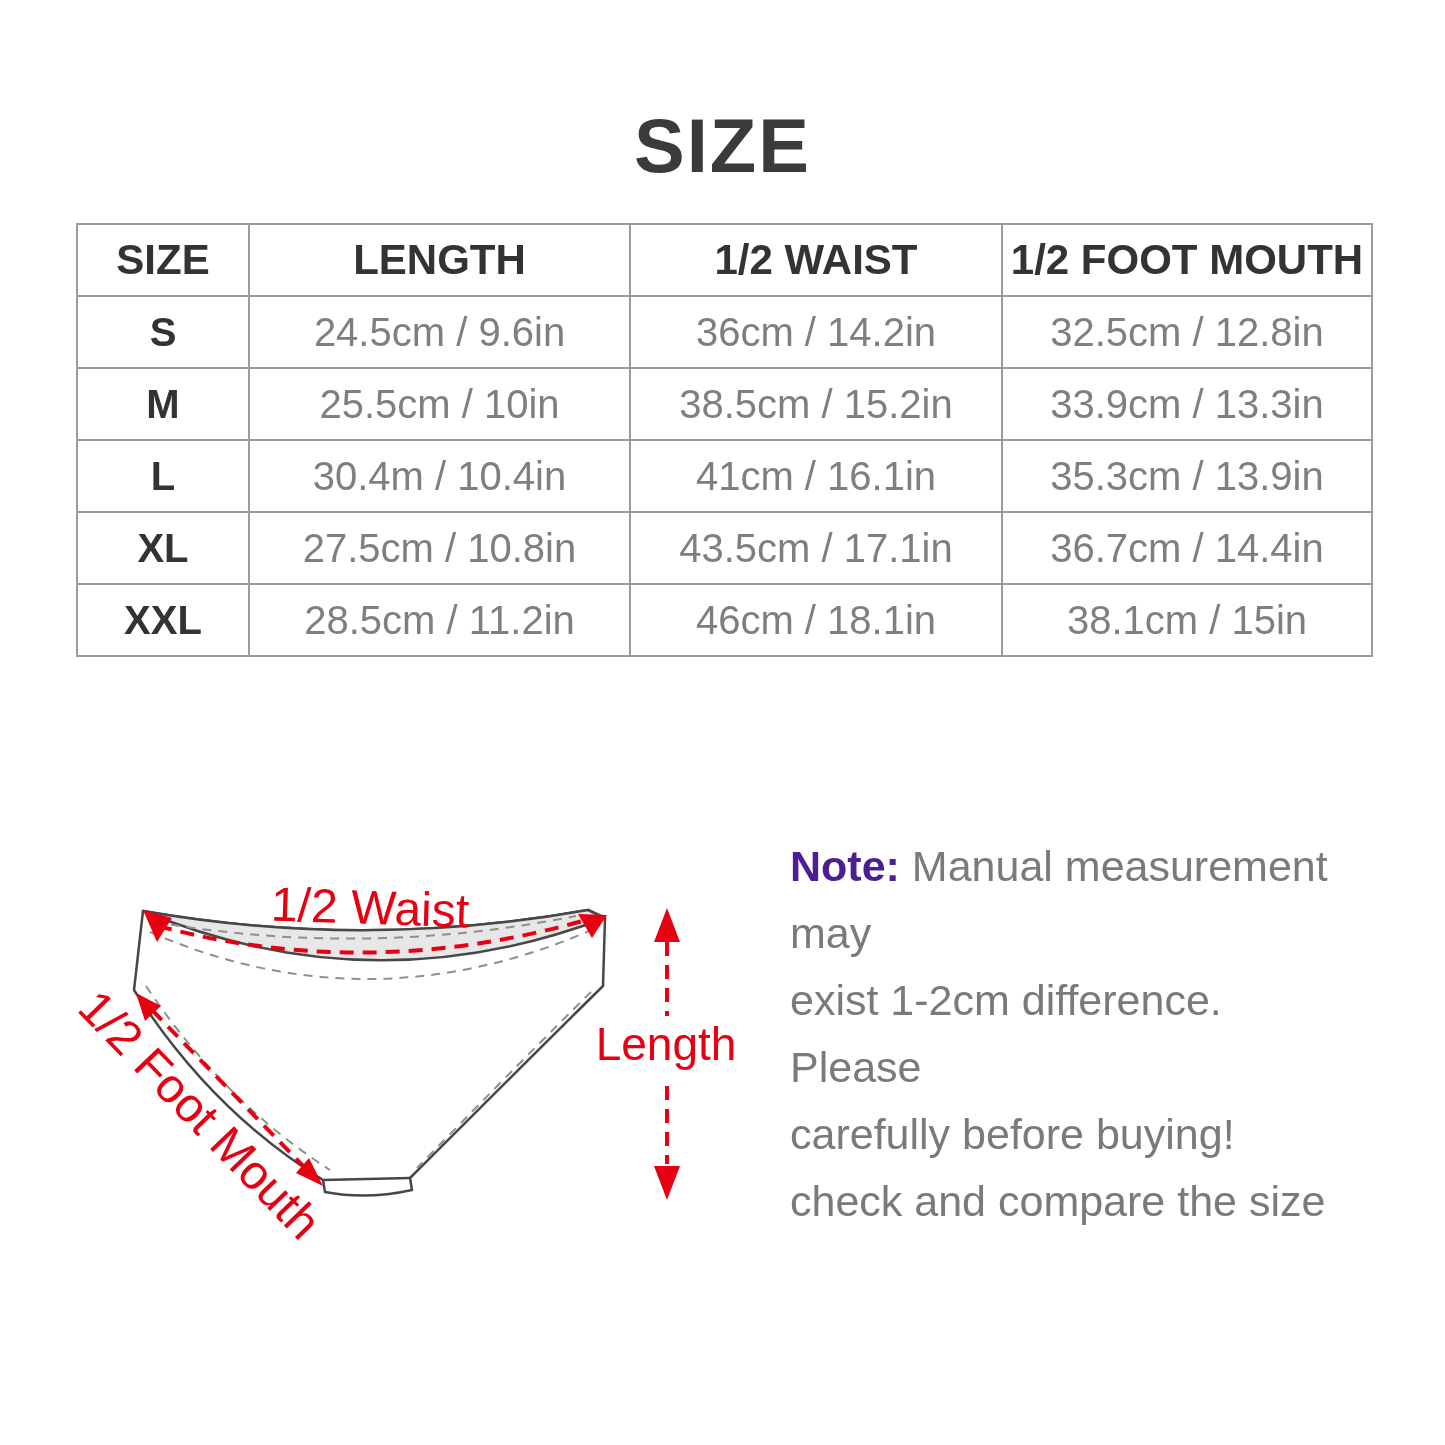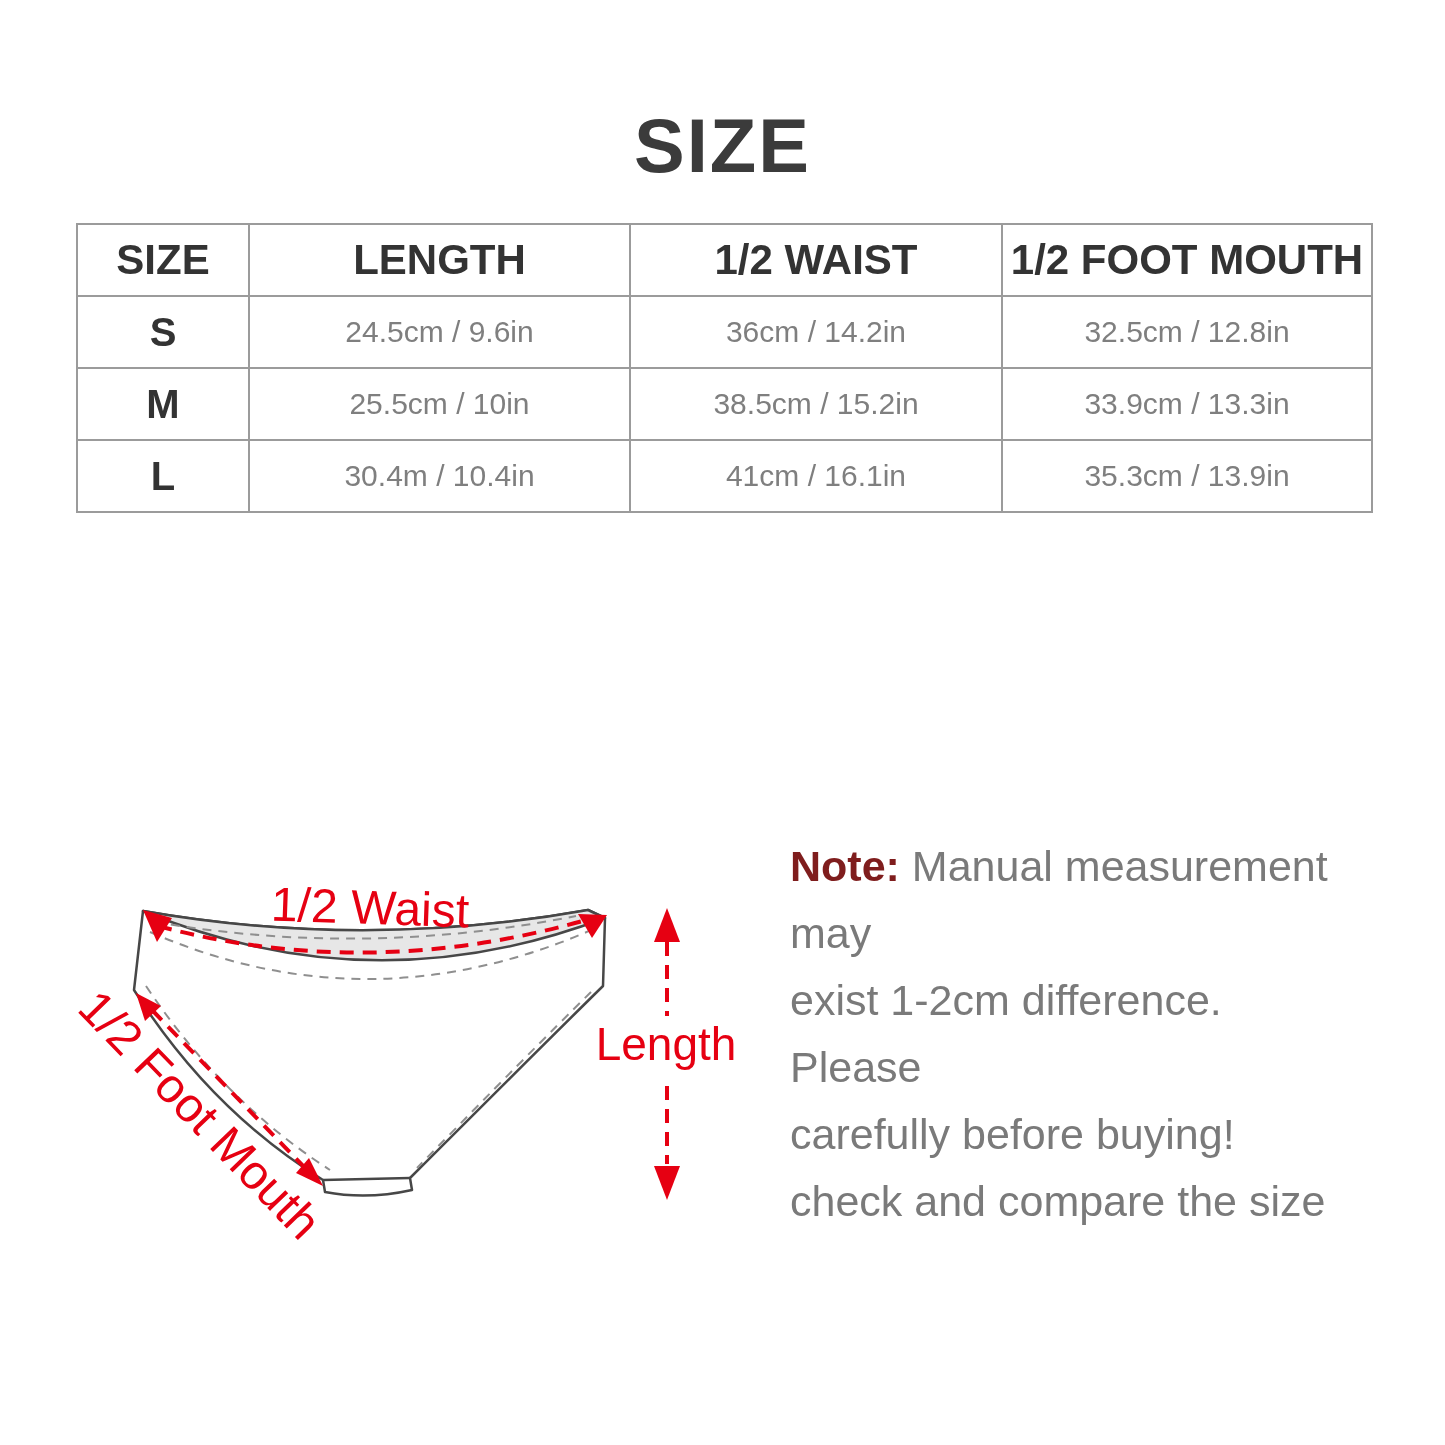--- a/index.html
+++ b/index.html
@@ -23,27 +23,27 @@
   }
   table.size-table{
     position:absolute;left:76px;top:223px;width:1295px;
     border-collapse:collapse;table-layout:fixed;
   }
   table.size-table th,table.size-table td{
     border:2px solid var(--table-border);height:70px;text-align:center;vertical-align:middle;
     padding:0 4px;overflow:hidden;white-space:nowrap;
   }
   table.size-table th{font-size:42px;font-weight:700;color:var(--header-text);}
-  table.size-table td{font-size:30px;color:var(--cell-text);}
+  table.size-table td{font-size:40px;color:var(--cell-text);}
   table.size-table td.size-col{font-size:40px;font-weight:700;color:var(--header-text);}
   .note-block{
     position:absolute;left:790px;top:833px;width:565px;
     font-size:43px;line-height:67px;color:var(--note-text);
   }
-  .note-label{font-weight:700;color:#7f1d1d;}
+  .note-label{font-weight:700;color:#4c1d95;}
   .diagram{position:absolute;left:60px;top:858px;width:700px;height:430px;}
   .outline{fill:none;stroke:var(--outline);stroke-width:2.5;stroke-linejoin:round;}
   .silhouette{fill:#ffffff;stroke:var(--outline);stroke-width:2.5;stroke-linejoin:round;}
   .band{fill:var(--band-fill);stroke:var(--outline);stroke-width:2.5;stroke-linejoin:round;}
   .stitch{fill:none;stroke:#8f8f8f;stroke-width:2;stroke-dasharray:9 7;}
   .red-dash{fill:none;stroke:var(--accent-red);stroke-width:4;stroke-dasharray:14 9;}
   .red-fill{fill:var(--accent-red);}
   .red-label{fill:var(--accent-red);font-family:"Liberation Sans","DejaVu Sans",sans-serif;}
 </style>
 </head>
@@ -80,20 +80,32 @@
         <td>25.5cm / 10in</td>
         <td>38.5cm / 15.2in</td>
         <td>33.9cm / 13.3in</td>
       </tr>
       <tr>
         <td class="size-col">L</td>
         <td>30.4m / 10.4in</td>
         <td>41cm / 16.1in</td>
         <td>35.3cm / 13.9in</td>
       </tr>
+      <tr>
+        <td class="size-col">XL</td>
+        <td>27.5cm / 10.8in</td>
+        <td>43.5cm / 17.1in</td>
+        <td>36.7cm / 14.4in</td>
+      </tr>
+      <tr>
+        <td class="size-col">XXL</td>
+        <td>28.5cm / 11.2in</td>
+        <td>46cm / 18.1in</td>
+        <td>38.1cm / 15in</td>
+      </tr>
     </tbody>
   </table>
 
   <svg class="diagram" viewBox="0 0 700 430" xmlns="http://www.w3.org/2000/svg">
 
     <path class="silhouette" d="M83,53 Q305,92 528,52 L545,60 L543,128 Q475,195 350,320 L352,332 Q307,342 265,334 L263,322 Q150,252 74,132 Z"></path>
 
     <path class="band" d="M83,53 Q305,92 528,52 L545,60 Q312,148 83,53 Z"></path>
 
     <path class="outline" d="M263,322 L350,320"></path>

